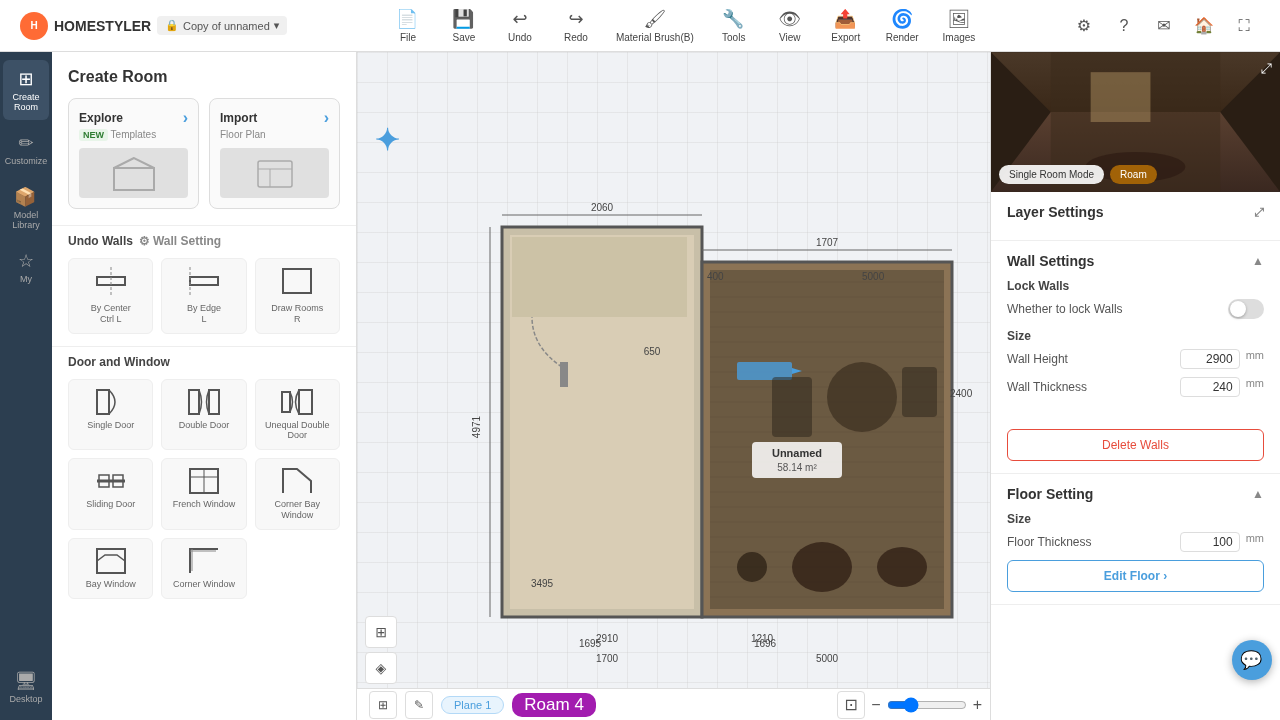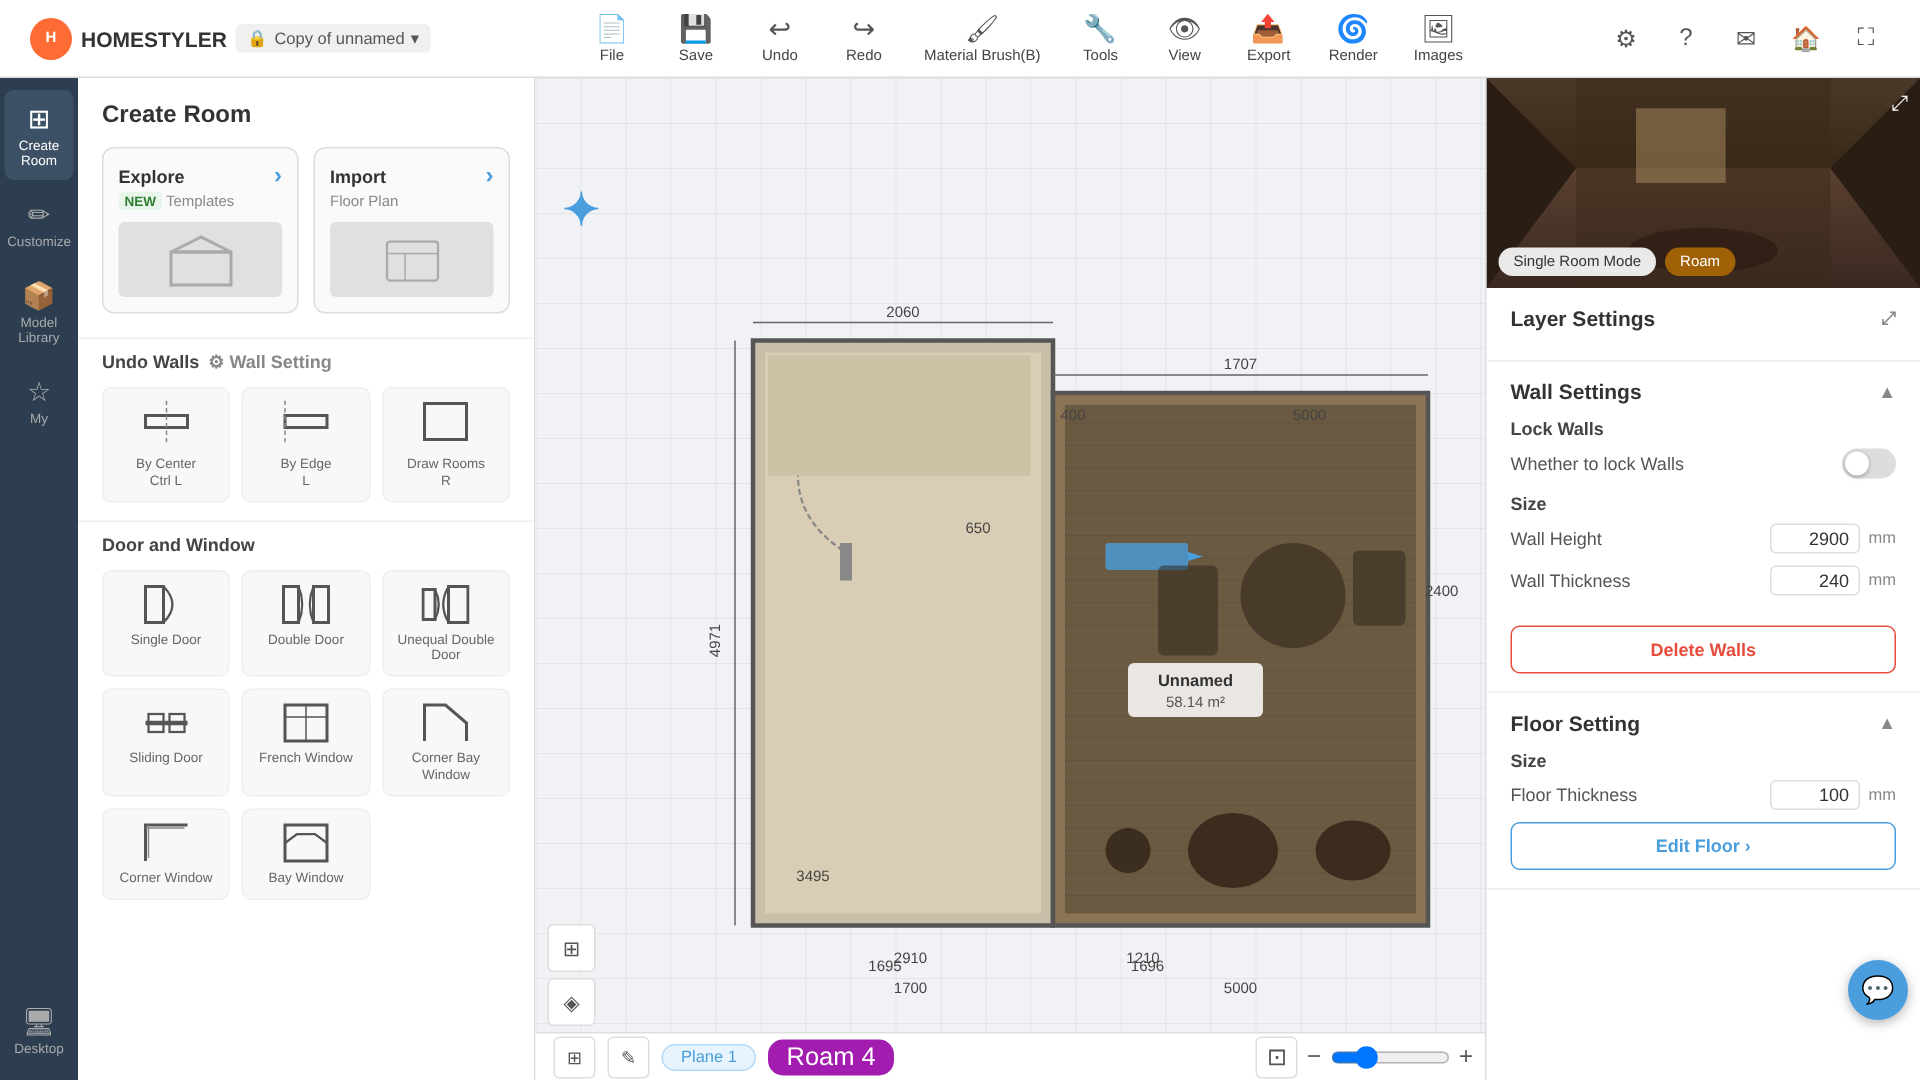--- a/index.html
+++ b/index.html
@@ -195,40 +195,40 @@
     .expand-icon { cursor: pointer; color: #888; font-size: 12px; }
     .sub-section-title {
       font-size: 12px; font-weight: 600; color: #444; margin: 10px 0 6px;
     }
     .setting-row {
       display: flex; align-items: center; justify-content: space-between;
       margin-bottom: 8px;
     }
     .setting-label { font-size: 12px; color: #555; }
     .setting-value {
-      display: flex; align-items: center; gap: 6px;
+      display: flex; gap: 6px;
     }
     .setting-input {
       width: 60px; text-align: right; border: 1px solid #ddd;
       border-radius: 4px; padding: 2px 6px; font-size: 12px; color: #333;
     }
     .setting-unit { font-size: 11px; color: #888; }
     .toggle {
       width: 36px; height: 20px; background: #ddd; border-radius: 10px;
       position: relative; cursor: pointer;
     }
     .toggle.off::after {
       content: ''; position: absolute; width: 16px; height: 16px;
       background: #fff; border-radius: 50%; top: 2px; left: 2px;
       box-shadow: 0 1px 3px rgba(0,0,0,0.3);
     }
     .delete-btn {
       width: 100%; padding: 8px; background: #fff; border: 1px solid #e74c3c;
       color: #e74c3c; border-radius: 6px; cursor: pointer; font-size: 12px;
-      font-weight: 700; margin-top: 12px;
+      font-weight: 400; margin-top: 24px;
     }
     .edit-btn {
       width: 100%; padding: 8px; background: #fff; border: 1px solid #4a9edd;
       color: #4a9edd; border-radius: 6px; cursor: pointer; font-size: 12px;
       font-weight: 600; display: flex; align-items: center; justify-content: center; gap: 4px;
     }
 
     
     .canvas-bottom-tools {
       position: absolute; bottom: 36px; left: 8px;
@@ -446,32 +446,32 @@
           <span class="icon-label">French Window</span>
         </div>
         <div class="icon-item">
           <svg width="32" height="28" viewBox="0 0 32 28">
             <path d="M2 26 L2 2 L16 2 L30 14 L30 26" fill="none" stroke="#555" stroke-width="2"></path>
           </svg>
           <span class="icon-label">Corner Bay Window</span>
         </div>
         <div class="icon-item">
           <svg width="32" height="28" viewBox="0 0 32 28">
+            <rect x="2" y="2" width="28" height="24" fill="none" stroke="#555" stroke-width="2"></rect>
+            <path d="M2 14 L10 8 L22 8 L30 14" fill="none" stroke="#555" stroke-width="1.5"></path>
+          </svg>
+          <span class="icon-label">Bay Window</span>
+        </div>
+        <div class="icon-item">
+          <svg width="32" height="28" viewBox="0 0 32 28">
             <path d="M2 26 L2 2 L30 2" fill="none" stroke="#555" stroke-width="2"></path>
             <line x1="4" y1="2" x2="4" y2="24" stroke="#888" stroke-width="1"></line>
             <line x1="2" y1="4" x2="28" y2="4" stroke="#888" stroke-width="1"></line>
           </svg>
           <span class="icon-label">Corner Window</span>
-        </div>
-        <div class="icon-item">
-          <svg width="32" height="28" viewBox="0 0 32 28">
-            <rect x="2" y="2" width="28" height="24" fill="none" stroke="#555" stroke-width="2"></rect>
-            <path d="M2 14 L10 8 L22 8 L30 14" fill="none" stroke="#555" stroke-width="1.5"></path>
-          </svg>
-          <span class="icon-label">Bay Window</span>
         </div>
       </div>
     </div>
 
   </div>
 
   <div class="canvas-area">
     <div class="canvas-grid"></div>
 
     <div style="position:absolute;top:70px;left:18px;font-size:30px;color:#4a9edd;font-weight:bold;z-index:10">✦</div>

